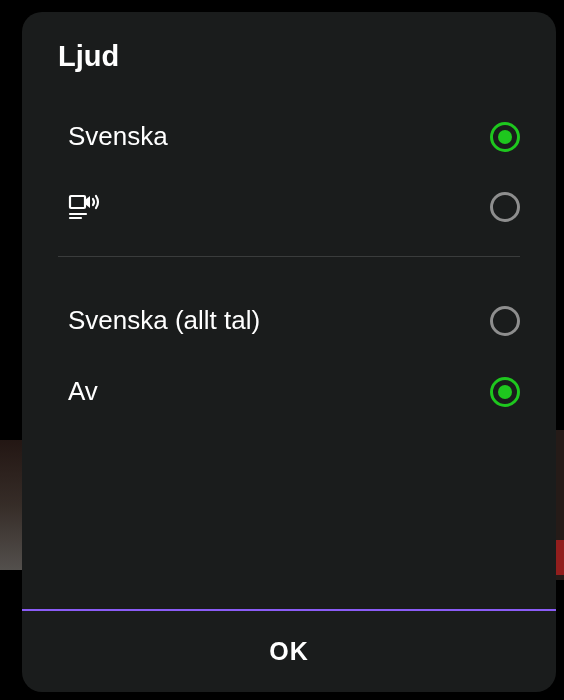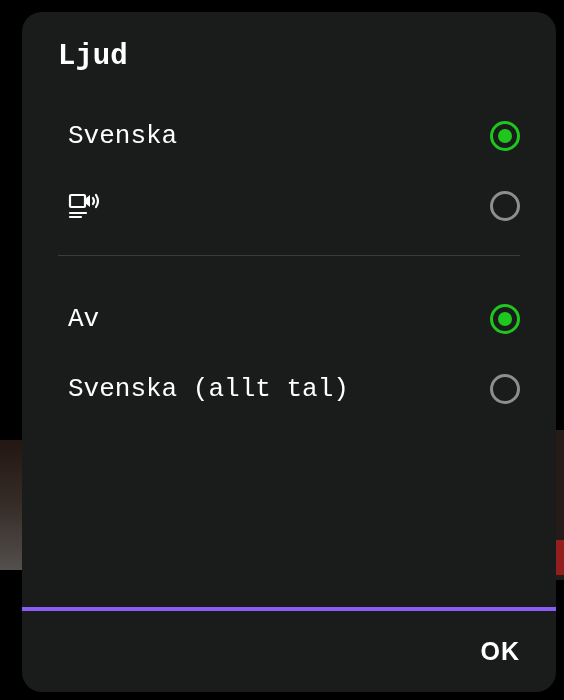--- a/index.html
+++ b/index.html
@@ -45,21 +45,20 @@
       right: 8px;
       bottom: 8px;
       background: #1a1c1c;
       border-radius: 20px;
       color: #fff;
       display: flex;
       flex-direction: column;
     }
     .section {
       padding: 28px 36px 0 36px;
-      font-family: Liberation Mono, monospace;
     }
     .section-title {
       font-size: 29px;
       font-weight: 700;
       color: #fff;
       margin-bottom: 28px;
     }
     .option-row {
       display: flex;
       align-items: center;
@@ -105,24 +104,24 @@
       background: #3a3c3c;
       margin: 14px 0 0 0;
     }
     .audio-desc-icon {
       width: 34px;
       height: 30px;
       flex-shrink: 0;
     }
     .footer {
       margin-top: auto;
-      border-top: 4px solid #8b5cf6;
+      border-top: 2px solid #8b5cf6;
       padding: 26px 36px;
       display: flex;
-      justify-content: flex-end;
+      justify-content: center;
     }
     .ok-button {
       background: none;
       border: none;
       color: #fff;
       font-size: 25px;
       font-weight: 700;
       cursor: pointer;
       letter-spacing: 1px;
     }
@@ -162,30 +161,30 @@
       <div class="radio"></div>
     </div>
 
     <div class="divider"></div>
   </div>
 
   <div class="section">
 
     <div class="option-row">
       <div class="option-left">
-        <span class="option-label">Av</span>
+        <span class="option-label">Svenska (allt tal)</span>
       </div>
-      <div class="radio selected"></div>
+      <div class="radio"></div>
     </div>
 
     <div class="option-row">
       <div class="option-left">
-        <span class="option-label">Svenska (allt tal)</span>
+        <span class="option-label">Av</span>
       </div>
-      <div class="radio"></div>
+      <div class="radio selected"></div>
     </div>
   </div>
 
   <div class="footer">
     <button class="ok-button">OK</button>
   </div>
 
 </div>
 
 </body></html>

